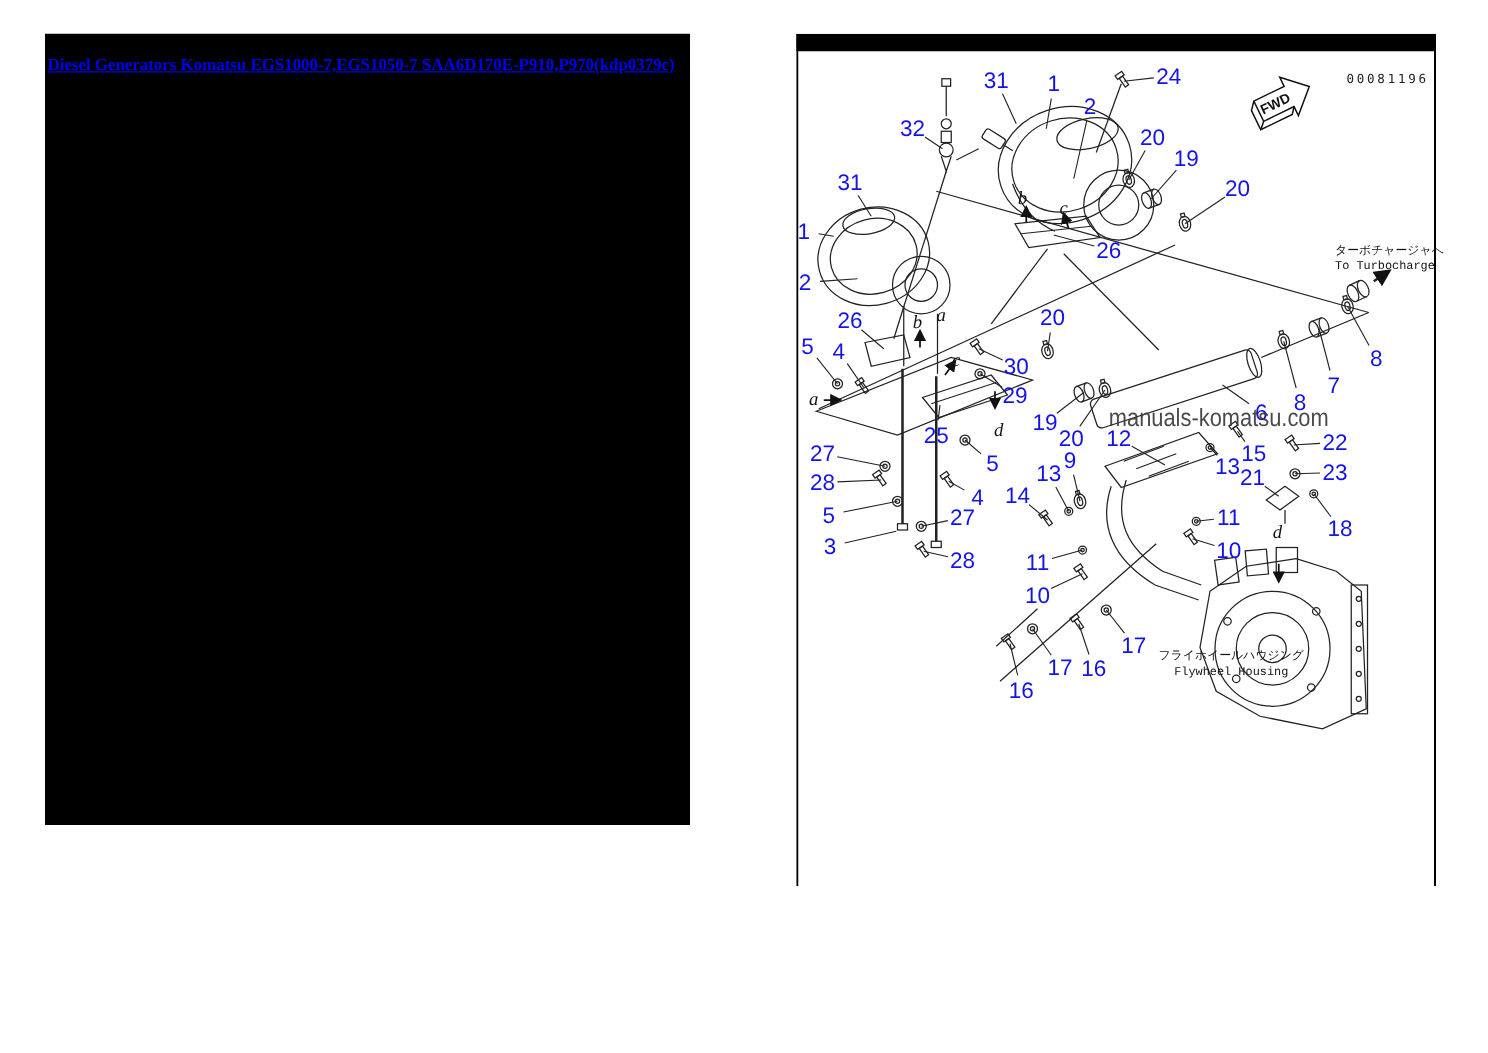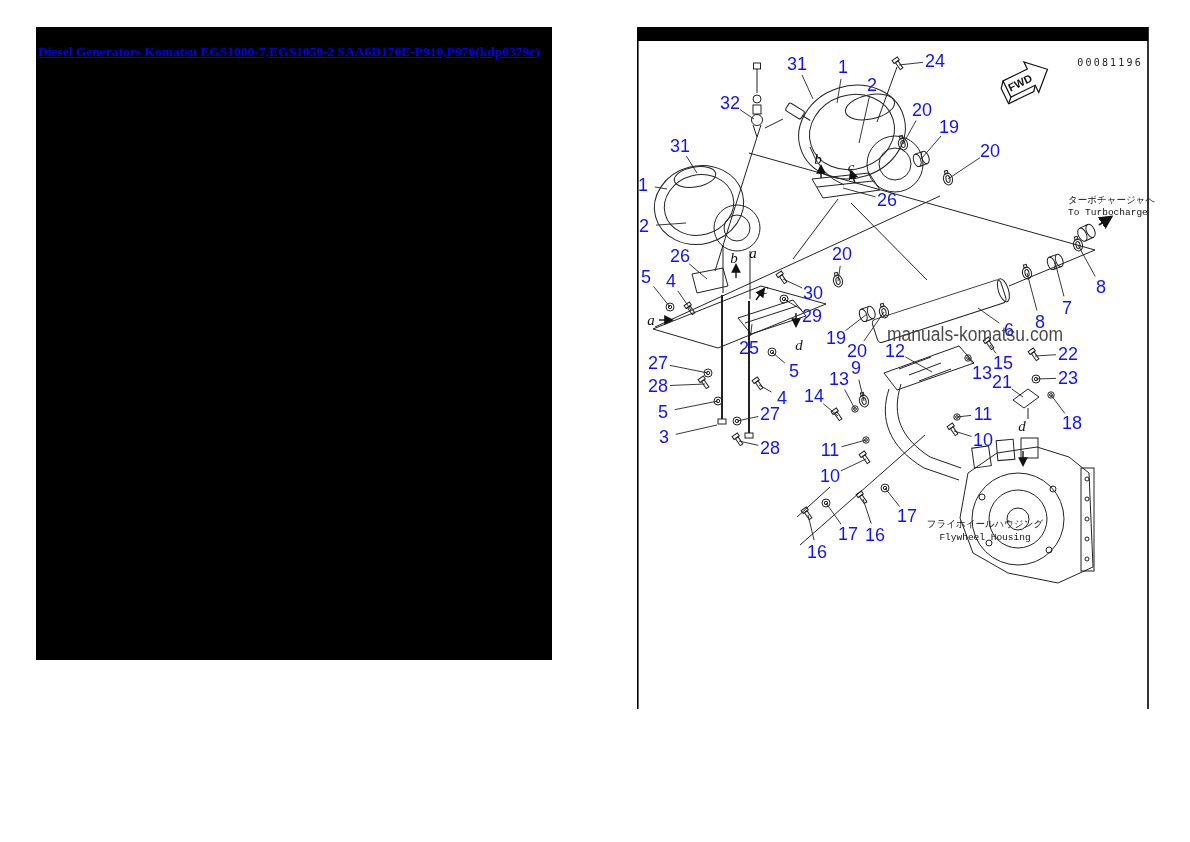--- a/index.html
+++ b/index.html
@@ -43,21 +43,21 @@
     opacity:.92;text-anchor:middle;
   }
   text.fwd{
     font-family:"Liberation Sans",sans-serif;font-size:11px;fill:#111;
     font-weight:bold;
   }
 </style>
 </head>
 <body>
 
-<a class="doc-link" href="#">Diesel Generators Komatsu EGS1000-7,EGS1050-2 SAA6D170E-P910,P970(kdp0379c)</a>
+<a class="doc-link" href="#">Diesel Generators Komatsu EGS1000-7,EGS1050-7 SAA6D170E-P910,P970(kdp0379c)</a>
 
 <div class="left-panel"></div>
 
 <div class="diagram-wrap">
 <svg id="diagram-svg" viewBox="0 0 520 682" width="520" height="682">
   <defs>
     <marker id="ah" viewBox="0 0 10 10" refX="8" refY="5" markerWidth="7" markerHeight="7" orient="auto-start-reverse">
       <path d="M0,0 L10,5 L0,10 z" fill="#111"></path>
     </marker>
   </defs>

